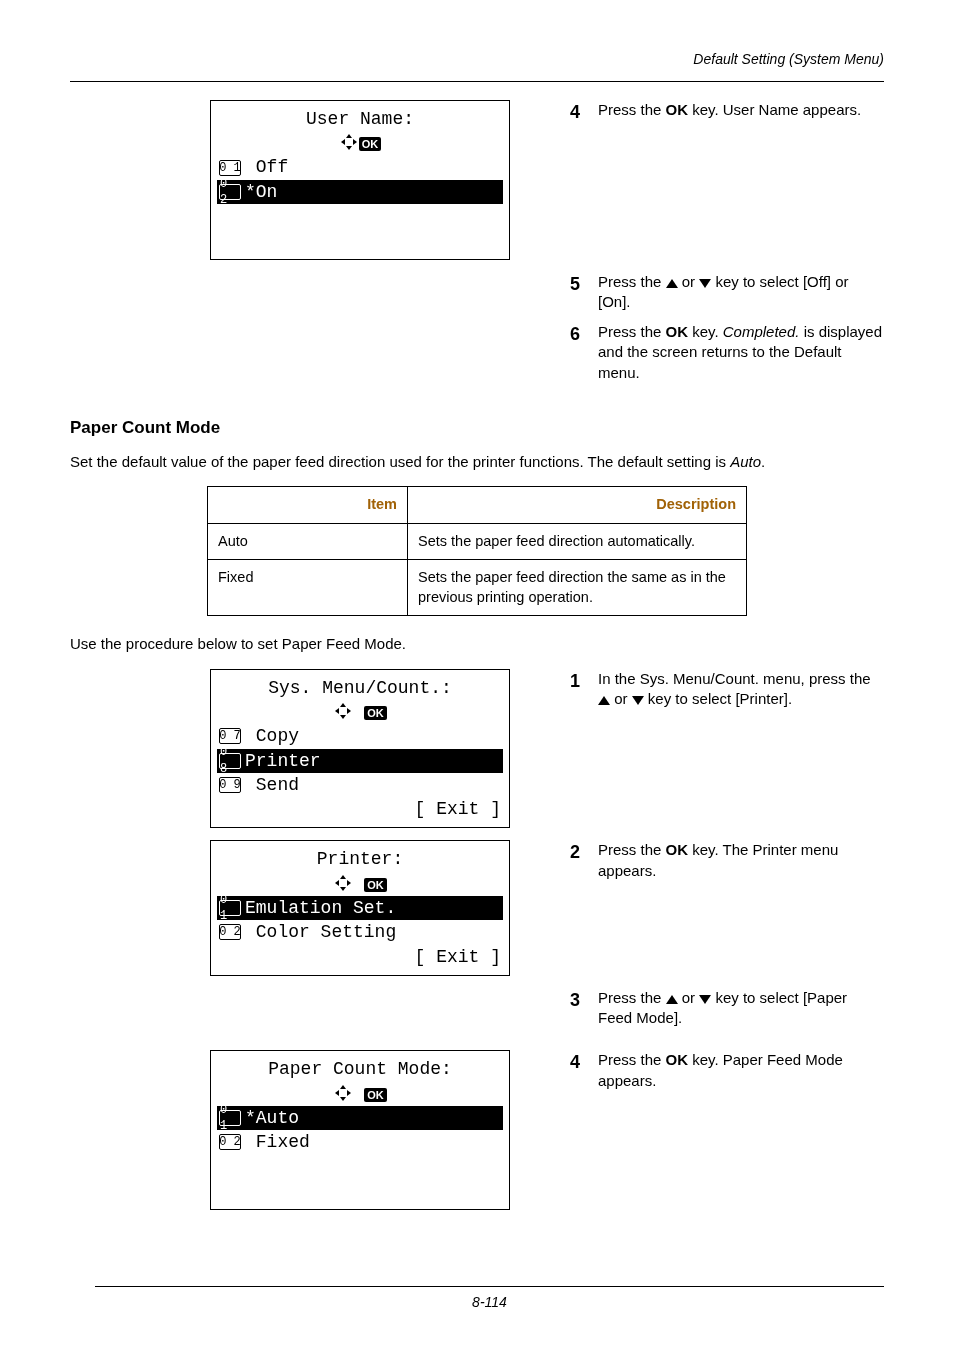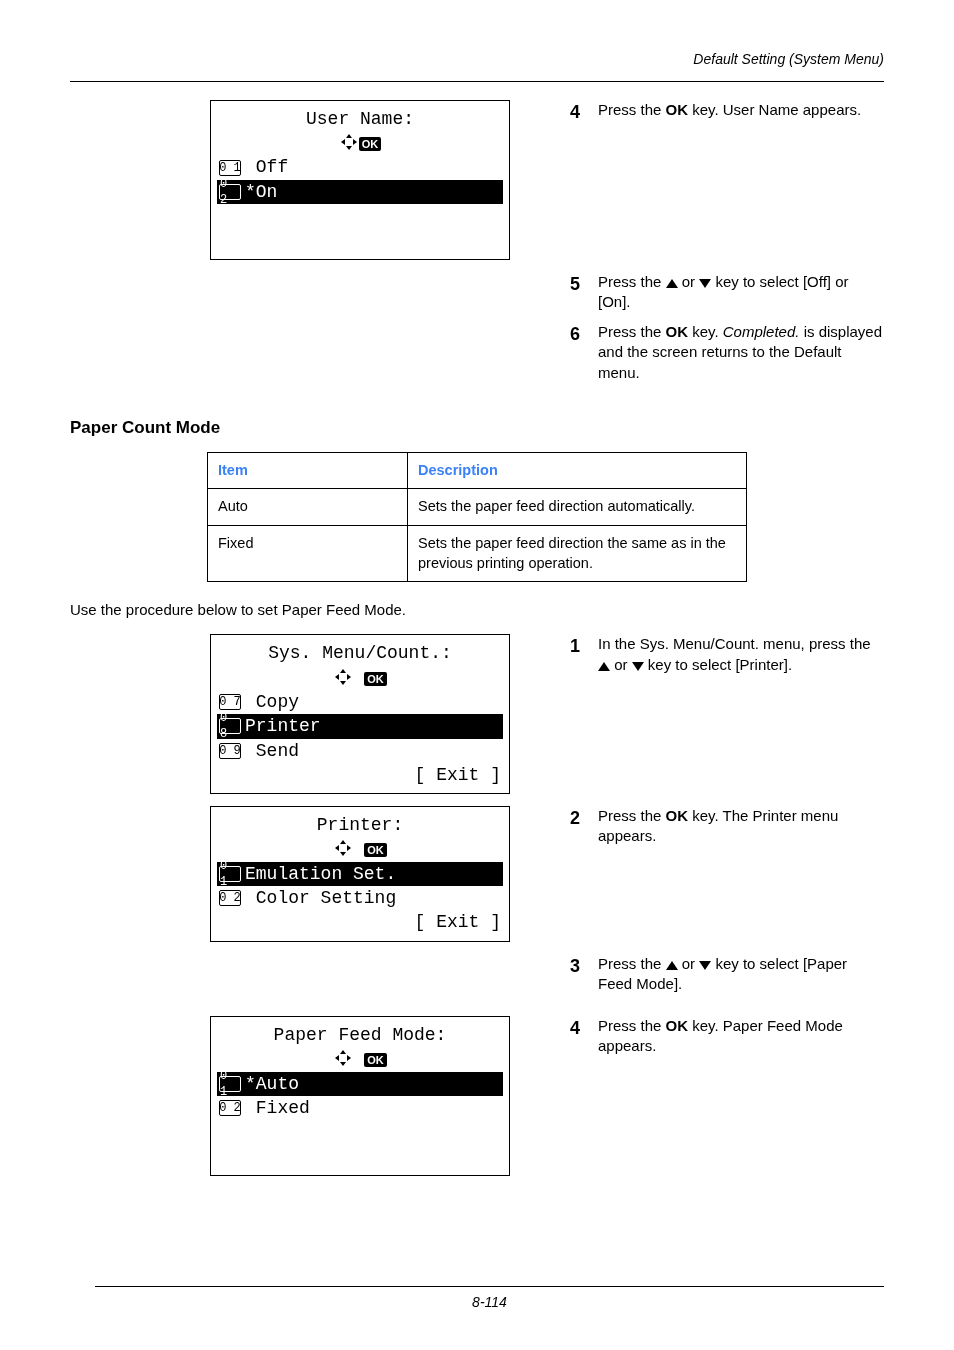--- a/index.html
+++ b/index.html
@@ -137,23 +137,23 @@
     width: 540px;
   }
   table.defn th, table.defn td {
     border: 1.3px solid #000;
     padding: 8px 10px;
     font-size: 14.5px;
     vertical-align: top;
     text-align: left;
   }
   table.defn th {
-    color: #3b82f6;
+    color: #a16207;
     font-weight: bold;
-    text-align: left;
+    text-align: right;
   }
   table.defn th.item { width: 200px; }
   .tri-up, .tri-down {
     display: inline-block;
     width: 0; height: 0;
     border-left: 6px solid transparent;
     border-right: 6px solid transparent;
     vertical-align: -1px;
   }
   .tri-up { border-bottom: 9px solid #000; }
@@ -235,20 +235,23 @@
       <div class="step-line">
         <div class="step-num">6</div>
         <div class="step-text">
           <span>Press the </span><b>OK</b><span> key. </span><span class="ital">Completed.</span><span> is displayed and the screen returns to the Default menu.</span>
         </div>
       </div>
     </div>
   </div>
 
   <div class="section-title">Paper Count Mode</div>
+  <div class="body-text">
+    <span>Set the default value of the paper feed direction used for the printer functions. The default setting is </span><span class="ital">Auto</span><span>.</span>
+  </div>
 
   <table class="defn">
     <tbody>
         <tr>
       <th class="item">Item</th>
       <th>Description</th>
     </tr>
     <tr>
       <td>Auto</td>
       <td>Sets the paper feed direction automatically.</td>
@@ -351,21 +354,21 @@
           <span>Press the </span><span class="tri-up"></span><span> or </span><span class="tri-down"></span><span> key to select [Paper Feed Mode].</span>
         </div>
       </div>
     </div>
   </div>
 
   <div class="row">
     <div class="lcd-col">
       <div class="lcd">
         <div class="title-line">
-          <span>Paper Feed Mode:</span>
+          <span>Paper Count Mode:</span>
           <span>
             <svg class="nav2" viewBox="0 0 20 16">
                 <g fill="#000">
                   <polygon points="10,0 13,4 7,4"></polygon>
                   <polygon points="10,16 13,12 7,12"></polygon>
                   <polygon points="2,8 6,5 6,11"></polygon>
                   <polygon points="18,8 14,5 14,11"></polygon>
                 </g>
               </svg> <span class="ok-badge">OK</span>
           </span>

